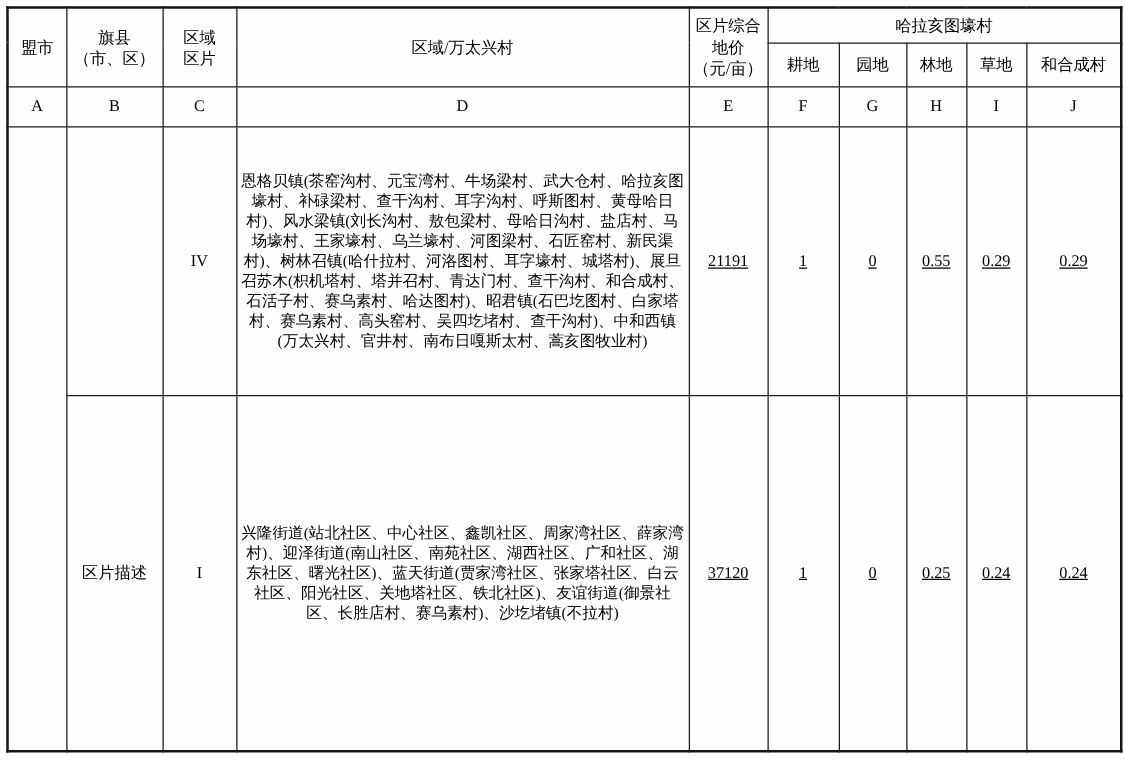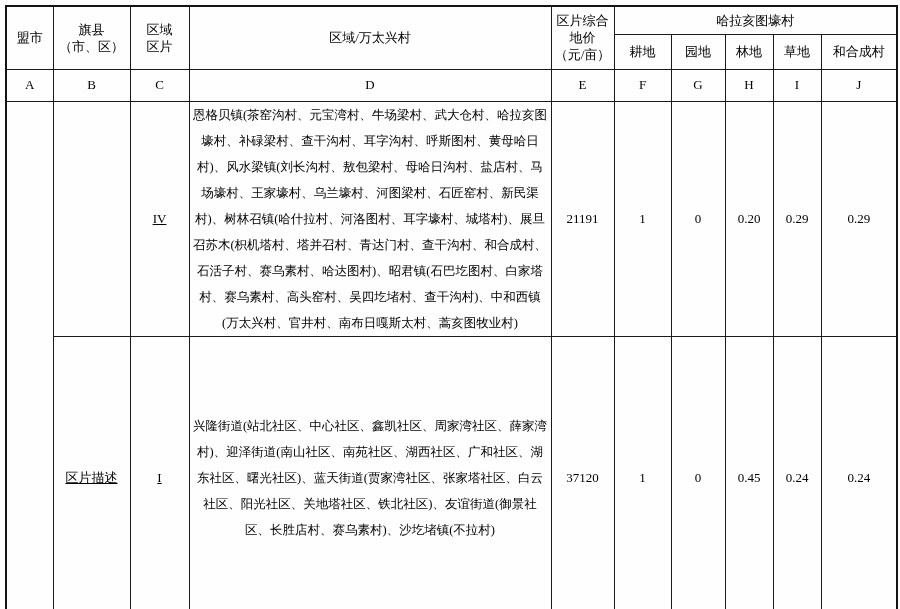--- a/index.html
+++ b/index.html
@@ -44,31 +44,31 @@
   tr.row-header-top    { height: 28px; }
   tr.row-header-sub    { height: 35px; }
   tr.row-letters       { height: 32px; }
   tr.row-data-1        { height: 215px; }
   tr.row-data-2        { height: 285px; }
   tr.row-letters td {
     font-size: 13px;
   }
   td.cell-value {
     font-size: 13px;
+    text-decoration: underline;
   }
   td.cell-desc {
     text-align: justify;
     text-justify: inter-ideograph;
     font-size: 12.5px;
-    line-height: 26px;
+    line-height: 16px;
     padding: 4px 4px;
   }
   td.cell-zone, td.cell-banner {
     font-size: 13px;
-    text-decoration: underline;
   }
 </style>
 </head>
 <body>
 
 <div class="page">
   <table class="land-table">
     <colgroup>
       <col style="width:47px">
       <col style="width:77px">
@@ -118,30 +118,30 @@
 
     <tbody>
       <tr class="row-data-1">
         <td rowspan="2" class="cell-value"></td>
         <td class="cell-banner"></td>
         <td class="cell-zone">IV</td>
         <td class="cell-desc">恩格贝镇(茶窑沟村、元宝湾村、牛场梁村、武大仓村、哈拉亥图壕村、补碌梁村、查干沟村、耳字沟村、呼斯图村、黄母哈日村)、风水梁镇(刘长沟村、敖包梁村、母哈日沟村、盐店村、马场壕村、王家壕村、乌兰壕村、河图梁村、石匠窑村、新民渠村)、树林召镇(哈什拉村、河洛图村、耳字壕村、城塔村)、展旦召苏木(枳机塔村、塔并召村、青达门村、查干沟村、和合成村、石活子村、赛乌素村、哈达图村)、昭君镇(石巴圪图村、白家塔村、赛乌素村、高头窑村、吴四圪堵村、查干沟村)、中和西镇(万太兴村、官井村、南布日嘎斯太村、蒿亥图牧业村)</td>
         <td class="cell-value">21191</td>
         <td class="cell-value">1</td>
         <td class="cell-value">0</td>
-        <td class="cell-value">0.20</td>
+        <td class="cell-value">0.55</td>
         <td class="cell-value">0.29</td>
         <td class="cell-value">0.29</td>
       </tr>
       <tr class="row-data-2">
         <td class="cell-banner">区片描述</td>
         <td class="cell-zone">I</td>
         <td class="cell-desc">兴隆街道(站北社区、中心社区、鑫凯社区、周家湾社区、薛家湾村)、迎泽街道(南山社区、南苑社区、湖西社区、广和社区、湖东社区、曙光社区)、蓝天街道(贾家湾社区、张家塔社区、白云社区、阳光社区、关地塔社区、铁北社区)、友谊街道(御景社区、长胜店村、赛乌素村)、沙圪堵镇(不拉村)</td>
         <td class="cell-value">37120</td>
         <td class="cell-value">1</td>
         <td class="cell-value">0</td>
-        <td class="cell-value">0.45</td>
+        <td class="cell-value">0.25</td>
         <td class="cell-value">0.24</td>
         <td class="cell-value">0.24</td>
       </tr>
     </tbody>
   </table>
 </div>
 
 </body></html>

